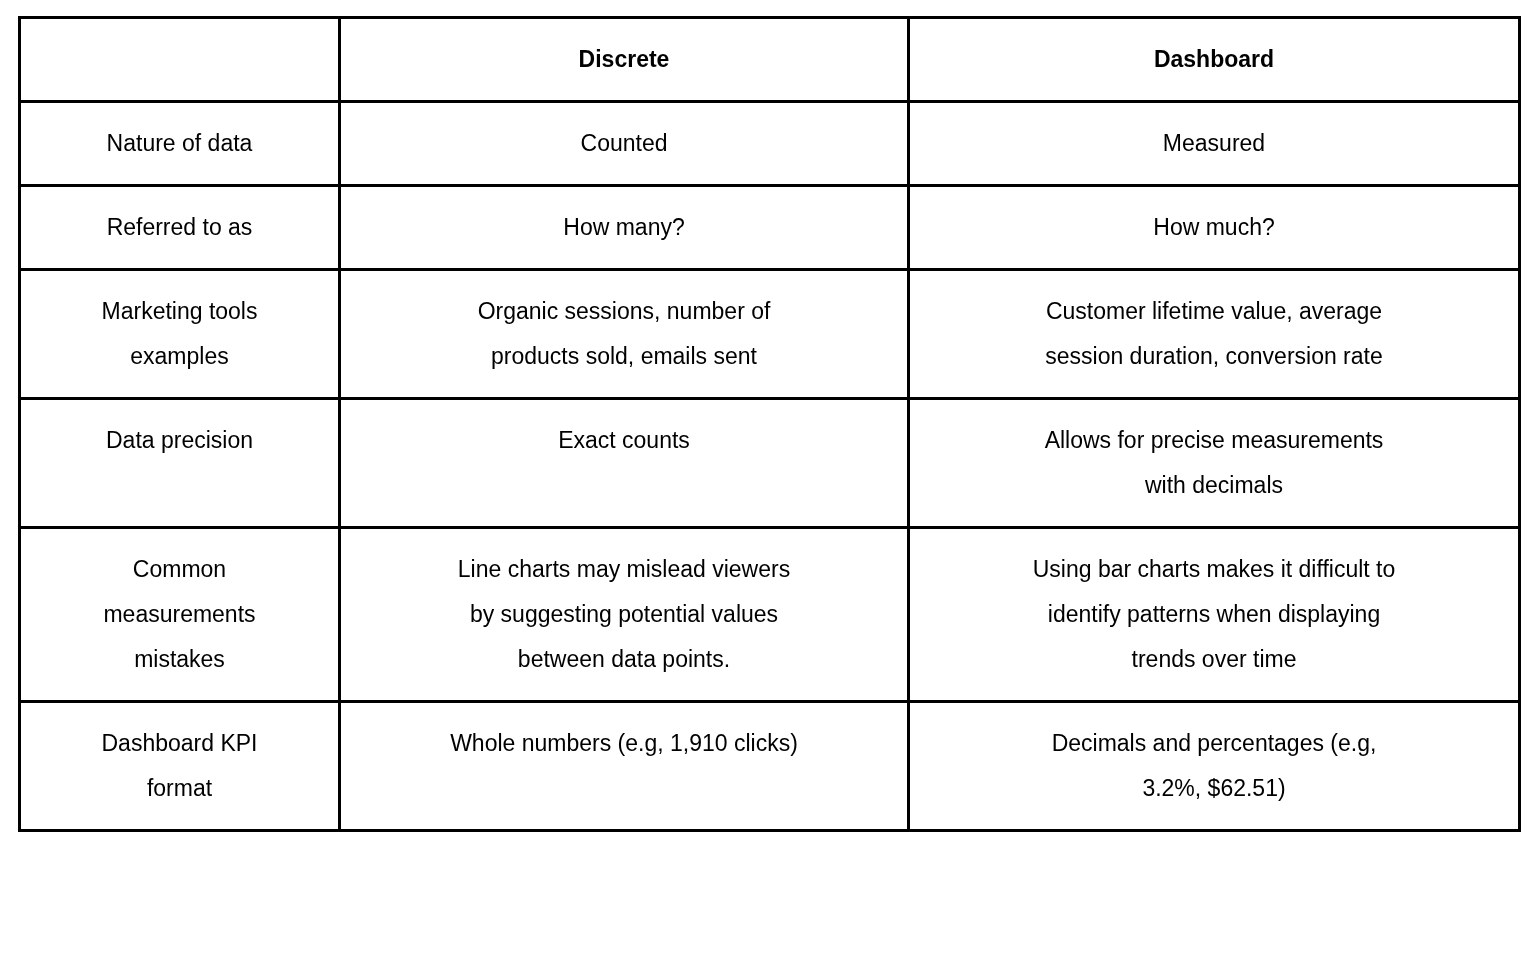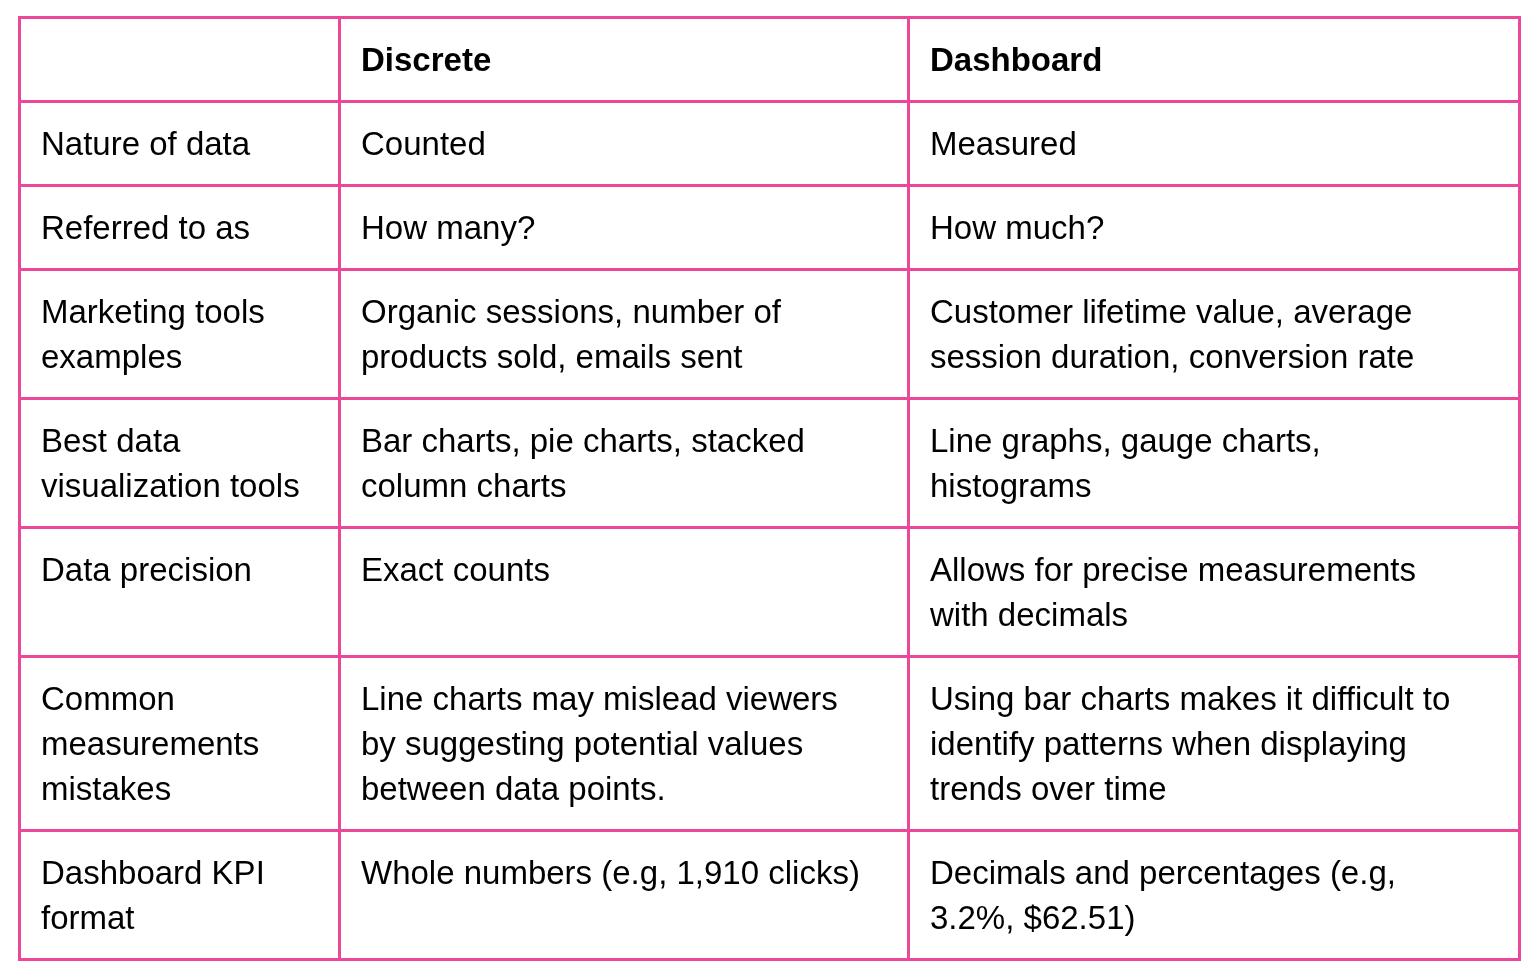--- a/index.html
+++ b/index.html
@@ -17,25 +17,25 @@
   table.doc-table {
     position: absolute;
     left: 18px;
     top: 16px;
     width: 1500px;
     border-collapse: collapse;
     table-layout: fixed;
     background: #ffffff;
   }
   .doc-table td, .doc-table th {
-    border: 3px solid #ec4899;
+    border: 3px solid #000000;
     vertical-align: top;
-    text-align: left;
+    text-align: center;
     padding: 18px 20px 18px 20px;
-    font-size: 33px;
+    font-size: 23px;
     line-height: 45px;
     color: #000000;
     font-weight: 400;
     white-space: pre-line;
     overflow: hidden;
   }
   .doc-table th {
     font-weight: 700;
   }
   col.c1 { width: 320px; }
@@ -71,28 +71,20 @@
     </tr>
     <tr>
       <td>Marketing tools
 examples</td>
       <td>Organic sessions, number of
 products sold, emails sent</td>
       <td>Customer lifetime value, average
 session duration, conversion rate</td>
     </tr>
     <tr>
-      <td>Best data
-visualization tools</td>
-      <td>Bar charts, pie charts, stacked
-column charts</td>
-      <td>Line graphs, gauge charts,
-histograms</td>
-    </tr>
-    <tr>
       <td>Data precision</td>
       <td>Exact counts</td>
       <td>Allows for precise measurements
 with decimals</td>
     </tr>
     <tr>
       <td>Common
 measurements
 mistakes</td>
       <td>Line charts may mislead viewers

